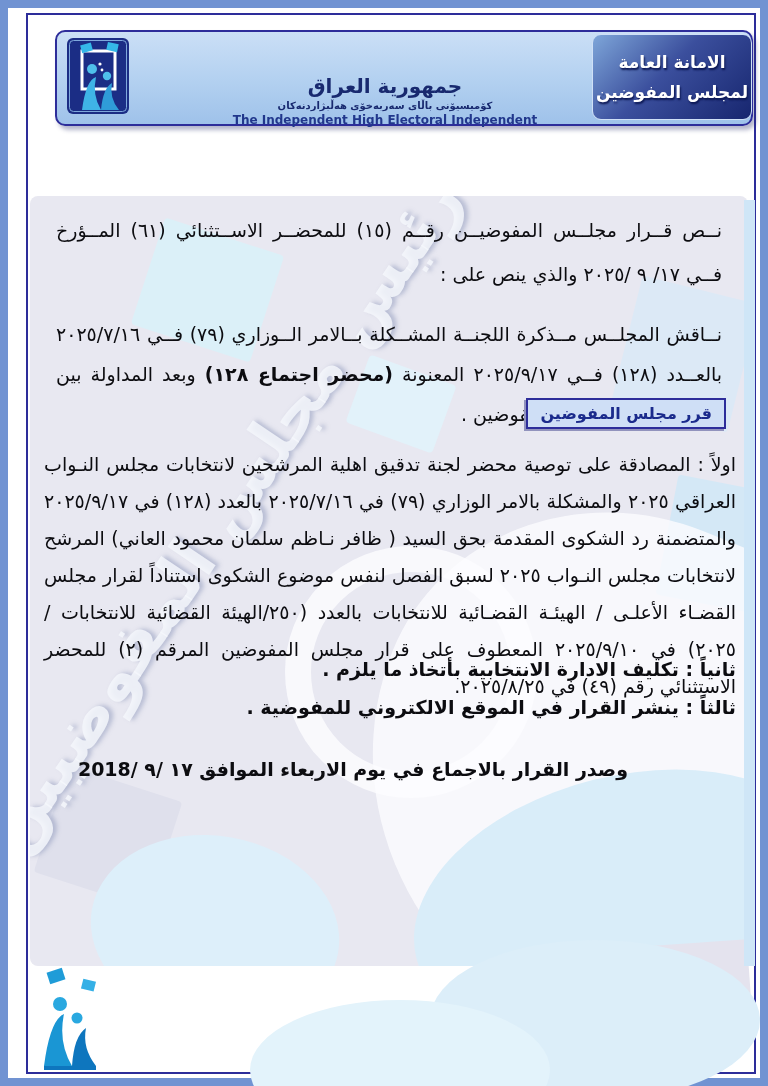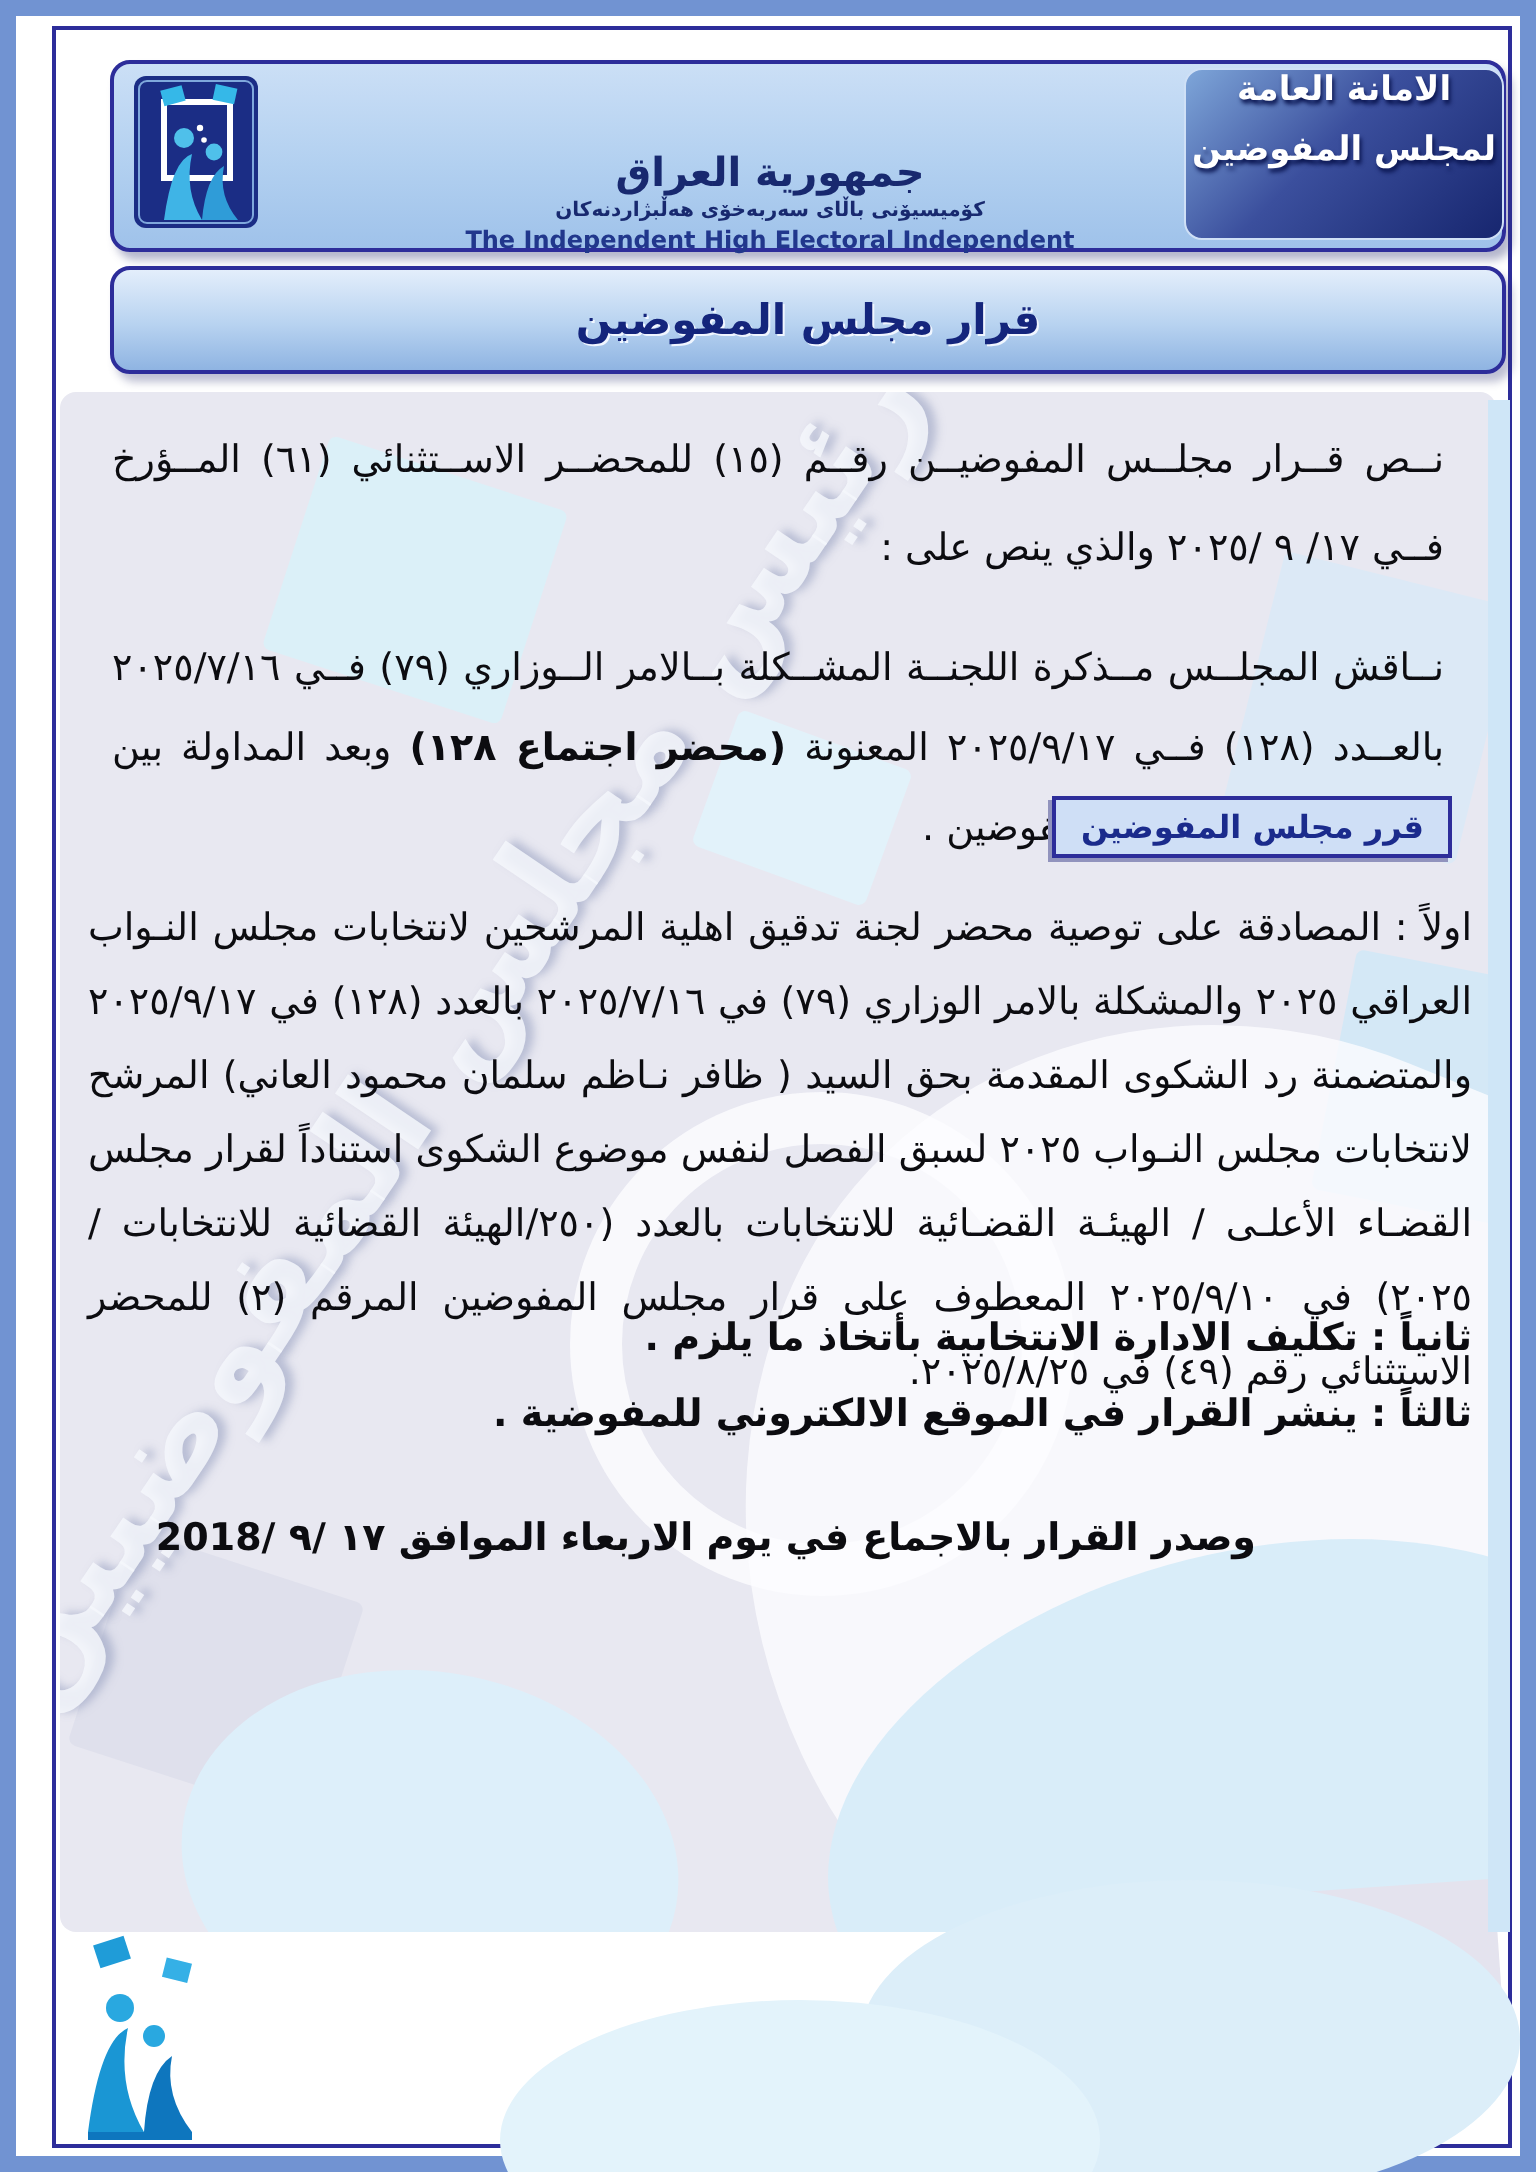--- a/index.html
+++ b/index.html
@@ -25,21 +25,21 @@
   .hdr-center{left:220px;top:32px;width:330px;height:88px;z-index:6;text-align:center;color:#18296f;}
   .hdr-line1{font-size:20px;font-weight:bold;line-height:24px;margin-top:42px;}
   .hdr-line2{font-size:15px;font-weight:bold;line-height:20px;}
   .hdr-line3{font-size:10px;font-weight:bold;line-height:15px;}
   .hdr-line4{font-size:12px;font-weight:bold;line-height:15px;direction:ltr;color:#21378c;}
   .secretariat{
     left:592px;top:34px;width:158px;height:84px;z-index:6;
     border:1px solid #cfe0f6;border-radius:9px;
     background:linear-gradient(135deg,#7ea6d9 0%,#3b4f9d 45%,#17266f 100%);
     color:#ffffff;font-weight:bold;font-size:17px;
-    display:flex;flex-direction:column;gap:10px;
+    display:flex;flex-direction:column;justify-content:center;gap:10px;
     text-align:center;text-shadow:1px 2px 2px #0a1550;
   }
   
   .title-bar{
     left:55px;top:133px;width:694px;height:50px;
     border:2px solid #2d2d9a;border-radius:10px;
     background:linear-gradient(180deg,#e3eefb 0%,#b7d2f0 55%,#8fb4e2 100%);
     box-shadow:3px 4px 4px rgba(40,45,110,.30);
     display:flex;align-items:center;justify-content:center;
     color:#14257c;font-size:21px;font-weight:bold;
@@ -125,23 +125,20 @@
     <div class="hdr-line1">جمهورية العراق</div>
     <div class="hdr-line3">كۆميسيۆنى باڵاى سەربەخۆى هەڵبژاردنەكان</div>
     <div class="hdr-line4">The Independent High Electoral Independent</div>
   </div>
 
   <div class="abs secretariat">
     <div>الامانة العامة</div>
     <div>لمجلس المفوضين</div>
   </div>
 
-  <div class="abs title-bar">
-    <span>قرار مجلس المفوضين</span>
-  </div>
 
   <div class="abs content">
 
     <div class="abs wm wm-sq" style="left:115px;top:38px;width:125px;height:112px;background:#dbf0f8;transform:rotate(18deg);"></div>
     <div class="abs wm wm-sq" style="left:595px;top:92px;width:120px;height:132px;background:#dce9f6;transform:rotate(14deg);"></div>
     <div class="abs wm wm-sq" style="left:325px;top:172px;width:92px;height:72px;background:#e2f2fa;transform:rotate(20deg);"></div>
     <div class="abs wm wm-sq" style="left:636px;top:288px;width:112px;height:122px;background:#d4e8f6;transform:rotate(11deg);"></div>
     <div class="abs wm wm-sq" style="left:18px;top:585px;width:120px;height:112px;background:#dfe0ec;transform:rotate(18deg);"></div>
     <div class="abs wm wm-ring"></div>
     <div class="abs wm wm-swoosh"></div>

